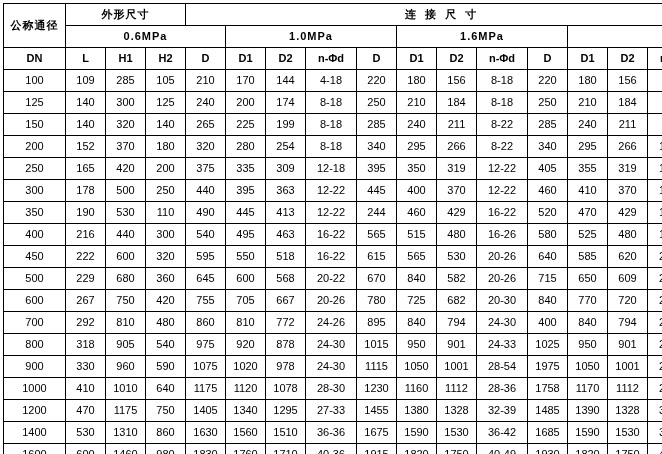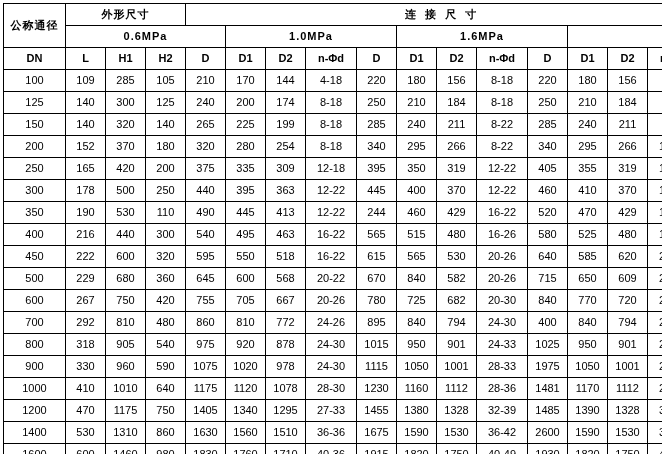--- a/index.html
+++ b/index.html
@@ -350,40 +350,40 @@
           <td>330</td>
           <td>960</td>
           <td>590</td>
           <td>1075</td>
           <td>1020</td>
           <td>978</td>
           <td>24-30</td>
           <td>1115</td>
           <td>1050</td>
           <td>1001</td>
-          <td>28-33</td>
+          <td>28-54</td>
           <td>1975</td>
           <td>1050</td>
           <td>1001</td>
           <td>28-39</td>
         </tr>
         <tr>
           <td>1000</td>
           <td>410</td>
           <td>1010</td>
           <td>640</td>
           <td>1175</td>
           <td>1120</td>
           <td>1078</td>
           <td>28-30</td>
           <td>1230</td>
           <td>1160</td>
           <td>1112</td>
           <td>28-36</td>
-          <td>1481</td>
+          <td>1758</td>
           <td>1170</td>
           <td>1112</td>
           <td>28-42</td>
         </tr>
         <tr>
           <td>1200</td>
           <td>470</td>
           <td>1175</td>
           <td>750</td>
           <td>1405</td>
@@ -405,21 +405,21 @@
           <td>1310</td>
           <td>860</td>
           <td>1630</td>
           <td>1560</td>
           <td>1510</td>
           <td>36-36</td>
           <td>1675</td>
           <td>1590</td>
           <td>1530</td>
           <td>36-42</td>
-          <td>2600</td>
+          <td>1685</td>
           <td>1590</td>
           <td>1530</td>
           <td>36-48</td>
         </tr>
         <tr>
           <td>1600</td>
           <td>600</td>
           <td>1460</td>
           <td>980</td>
           <td>1830</td>

